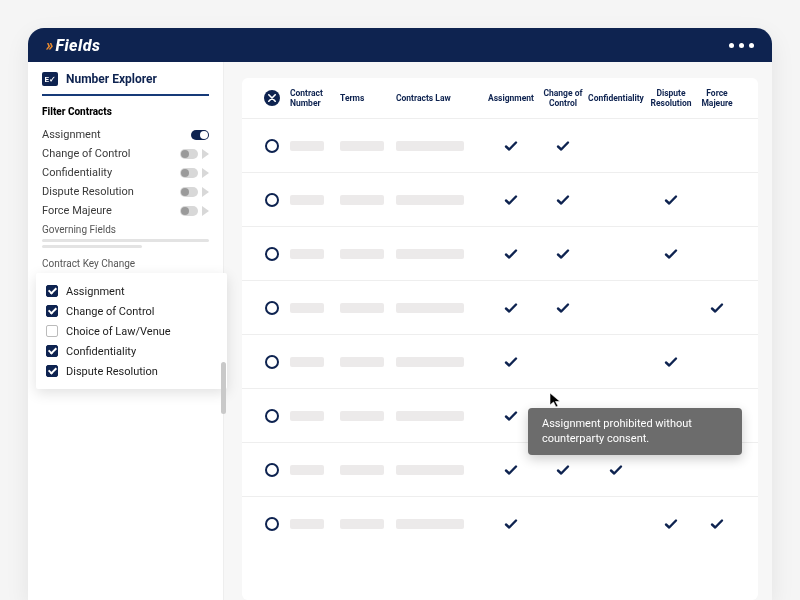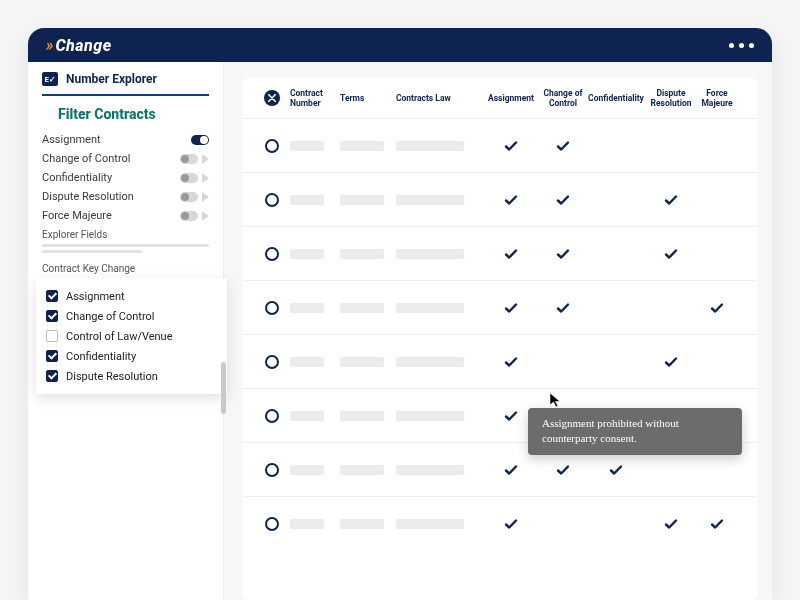--- a/index.html
+++ b/index.html
@@ -81,23 +81,23 @@
     border-bottom: 2px solid #163a78;
     margin-bottom: 10px;
   }
   .te-icon {
     width: 16px; height: 14px; background: #0e2350; border-radius: 2px;
     display: inline-flex; align-items: center; justify-content: center;
     color: #fff; font-size: 8px; font-weight: 700;
   }
   .section-title {
     font-weight: 800;
-    font-size: 14px;
-    color: #0f766e;
-    margin: 6px 0 8px 16px;
+    font-size: 10px;
+    color: #000000;
+    margin: 6px 0 8px 0;
   }
   .filter-row {
     display: flex;
     align-items: center;
     justify-content: space-between;
     padding: 3px 0;
     font-size: 11px;
     color: #3a3a3a;
   }
   .toggle {
@@ -227,38 +227,37 @@
     top: 346px;
     background: #6c6c6c;
     color: #fff;
     font-size: 11px;
     line-height: 1.4;
     padding: 8px 14px;
     border-radius: 4px;
     width: 214px;
     box-shadow: 0 4px 12px rgba(0,0,0,0.2);
     pointer-events: none;
-    font-family: Liberation Serif, serif;
   }
   .cursor {
     position: absolute;
     left: 324px;
     top: 330px;
     pointer-events: none;
   }
   .cursor svg { width: 16px; height: 16px; }
 </style>
 </head>
 <body>
 
 <div class="app">
   <div class="titlebar">
     <div class="logo">
       <span class="logo-mark">››</span>
-      <span>Change</span>
+      <span>Fields</span>
     </div>
     <div class="window-dots">
       <span></span>
         <span></span>
         <span></span>
     </div>
   </div>
 
   <div class="content">
 
@@ -301,39 +300,39 @@
             <div class="filter-row">
               <span>Force Majeure</span>
               <span style="display: flex; align-items: center;">
                 <span class="toggle"></span>
                 <span class="tag-chev"></span>
               </span>
             </div>
           </div>
 
 
-        <div class="sub-label">Explorer Fields</div>
+        <div class="sub-label">Governing Fields</div>
         <div class="placeholder-lines">
           <div class="line"></div>
           <div class="line short"></div>
         </div>
 
         <div class="sub-label">Contract Key Change</div>
         <div class="key-terms-panel" id="key-terms">
             <div class="checkbox-row">
               <span class="cb checked"></span>
               <span>Assignment</span>
             </div>
             <div class="checkbox-row">
               <span class="cb checked"></span>
               <span>Change of Control</span>
             </div>
             <div class="checkbox-row">
               <span class="cb"></span>
-              <span>Control of Law/Venue</span>
+              <span>Choice of Law/Venue</span>
             </div>
             <div class="checkbox-row">
               <span class="cb checked"></span>
               <span>Confidentiality</span>
             </div>
             <div class="checkbox-row">
               <span class="cb checked"></span>
               <span>Dispute Resolution</span>
             </div>
           </div>

